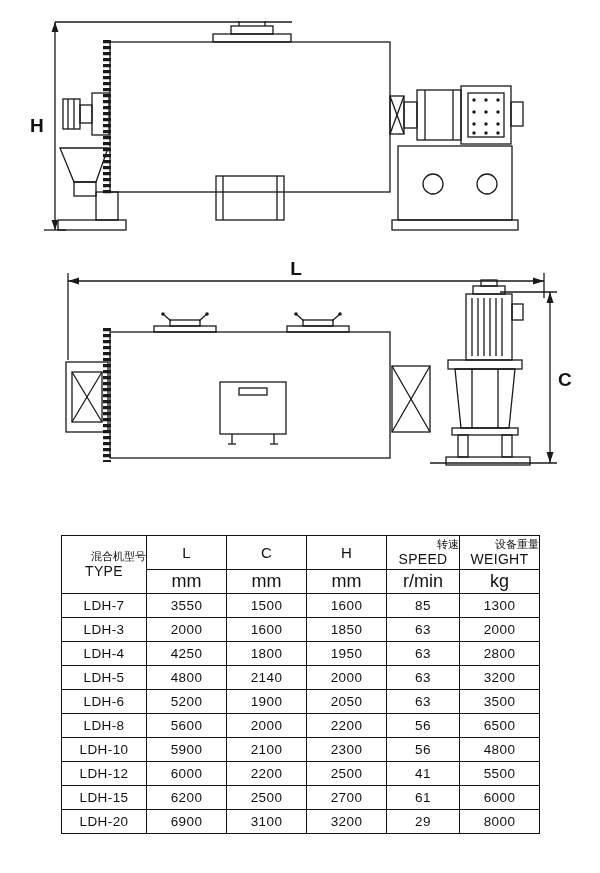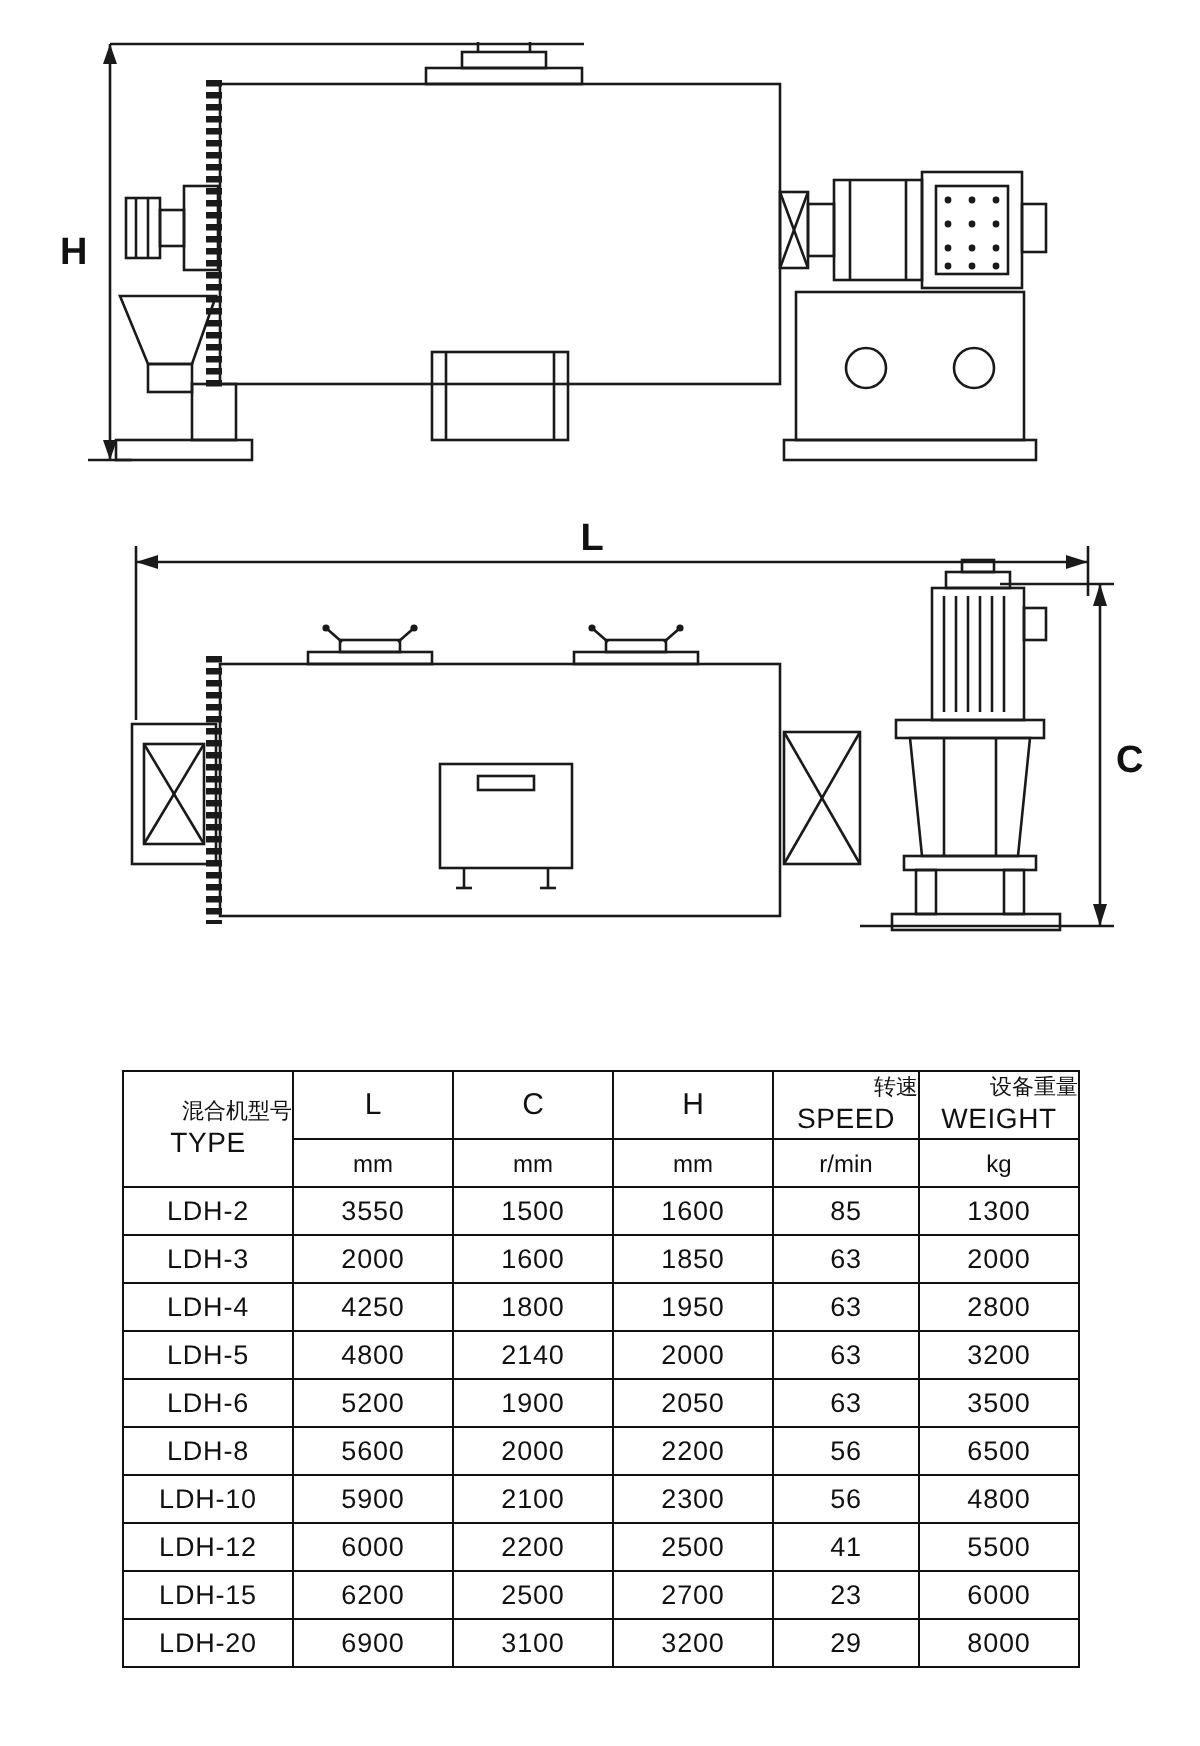--- a/index.html
+++ b/index.html
@@ -17,21 +17,21 @@
     border: 1px solid #111;
     text-align: center;
     vertical-align: middle;
     font-weight: normal;
     padding: 0;
     background: #fff;
     color: #111;
   }
   .hdr1 th { height: 34px; }
   .hdr1 th.letter { font-size: 15px; }
-  .hdr2 th { height: 24px; font-size: 12px; }
+  .hdr2 th { height: 24px; font-size: 18px; }
   tbody td { height: 24px; font-size: 13.5px; letter-spacing: 0.4px; }
   .cn { font-size: 11px; line-height: 1.2; text-align: right; }
   .en { font-size: 14px; line-height: 1.15; letter-spacing: 0.3px; }
 
   svg .ln { stroke: #1a1a1a; fill: none; stroke-width: 1.3; }
   svg .thick { stroke: #1a1a1a; fill: none; }
   svg .solid { fill: #1a1a1a; stroke: none; }
   svg text { font-family: "Liberation Sans", sans-serif; fill: #111; stroke: none; }
 </style>
 </head>
@@ -241,21 +241,21 @@
         <tr class="hdr2">
           <th>mm</th>
           <th>mm</th>
           <th>mm</th>
           <th>r/min</th>
           <th>kg</th>
         </tr>
       </thead>
       <tbody>
         <tr>
-          <td>LDH-2</td>
+          <td>LDH-7</td>
           <td>3550</td>
           <td>1500</td>
           <td>1600</td>
           <td>85</td>
           <td>1300</td>
         </tr>
         <tr>
           <td>LDH-3</td>
           <td>2000</td>
           <td>1600</td>
@@ -309,21 +309,21 @@
           <td>2200</td>
           <td>2500</td>
           <td>41</td>
           <td>5500</td>
         </tr>
         <tr>
           <td>LDH-15</td>
           <td>6200</td>
           <td>2500</td>
           <td>2700</td>
-          <td>23</td>
+          <td>61</td>
           <td>6000</td>
         </tr>
         <tr>
           <td>LDH-20</td>
           <td>6900</td>
           <td>3100</td>
           <td>3200</td>
           <td>29</td>
           <td>8000</td>
         </tr>

